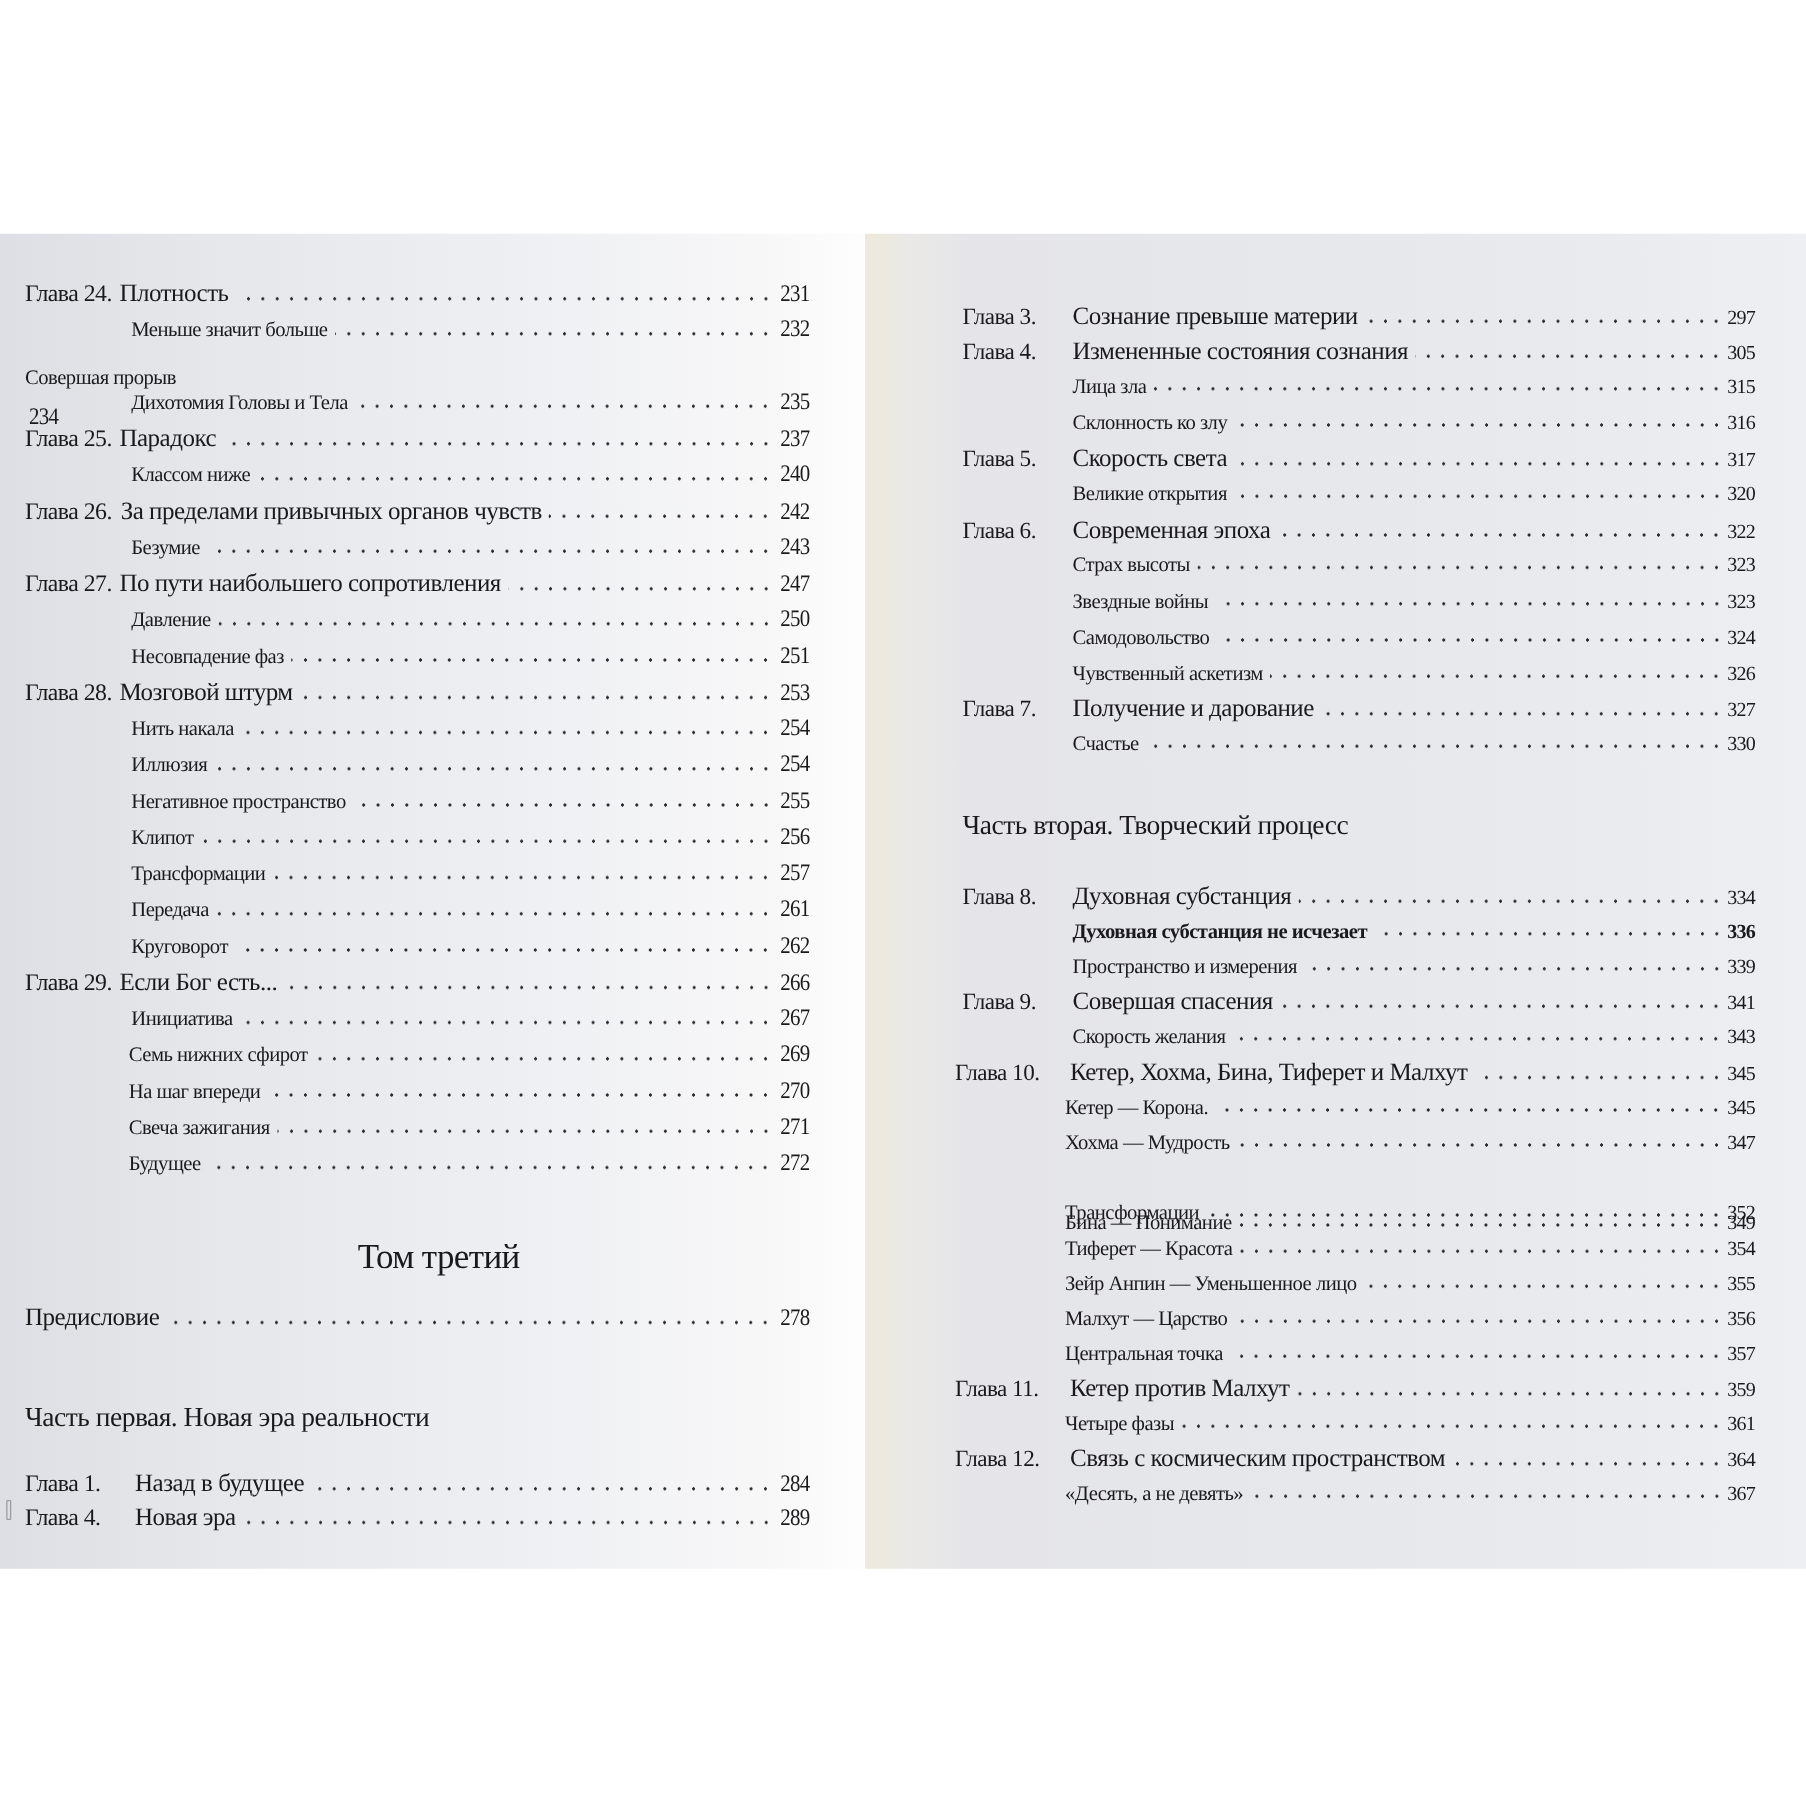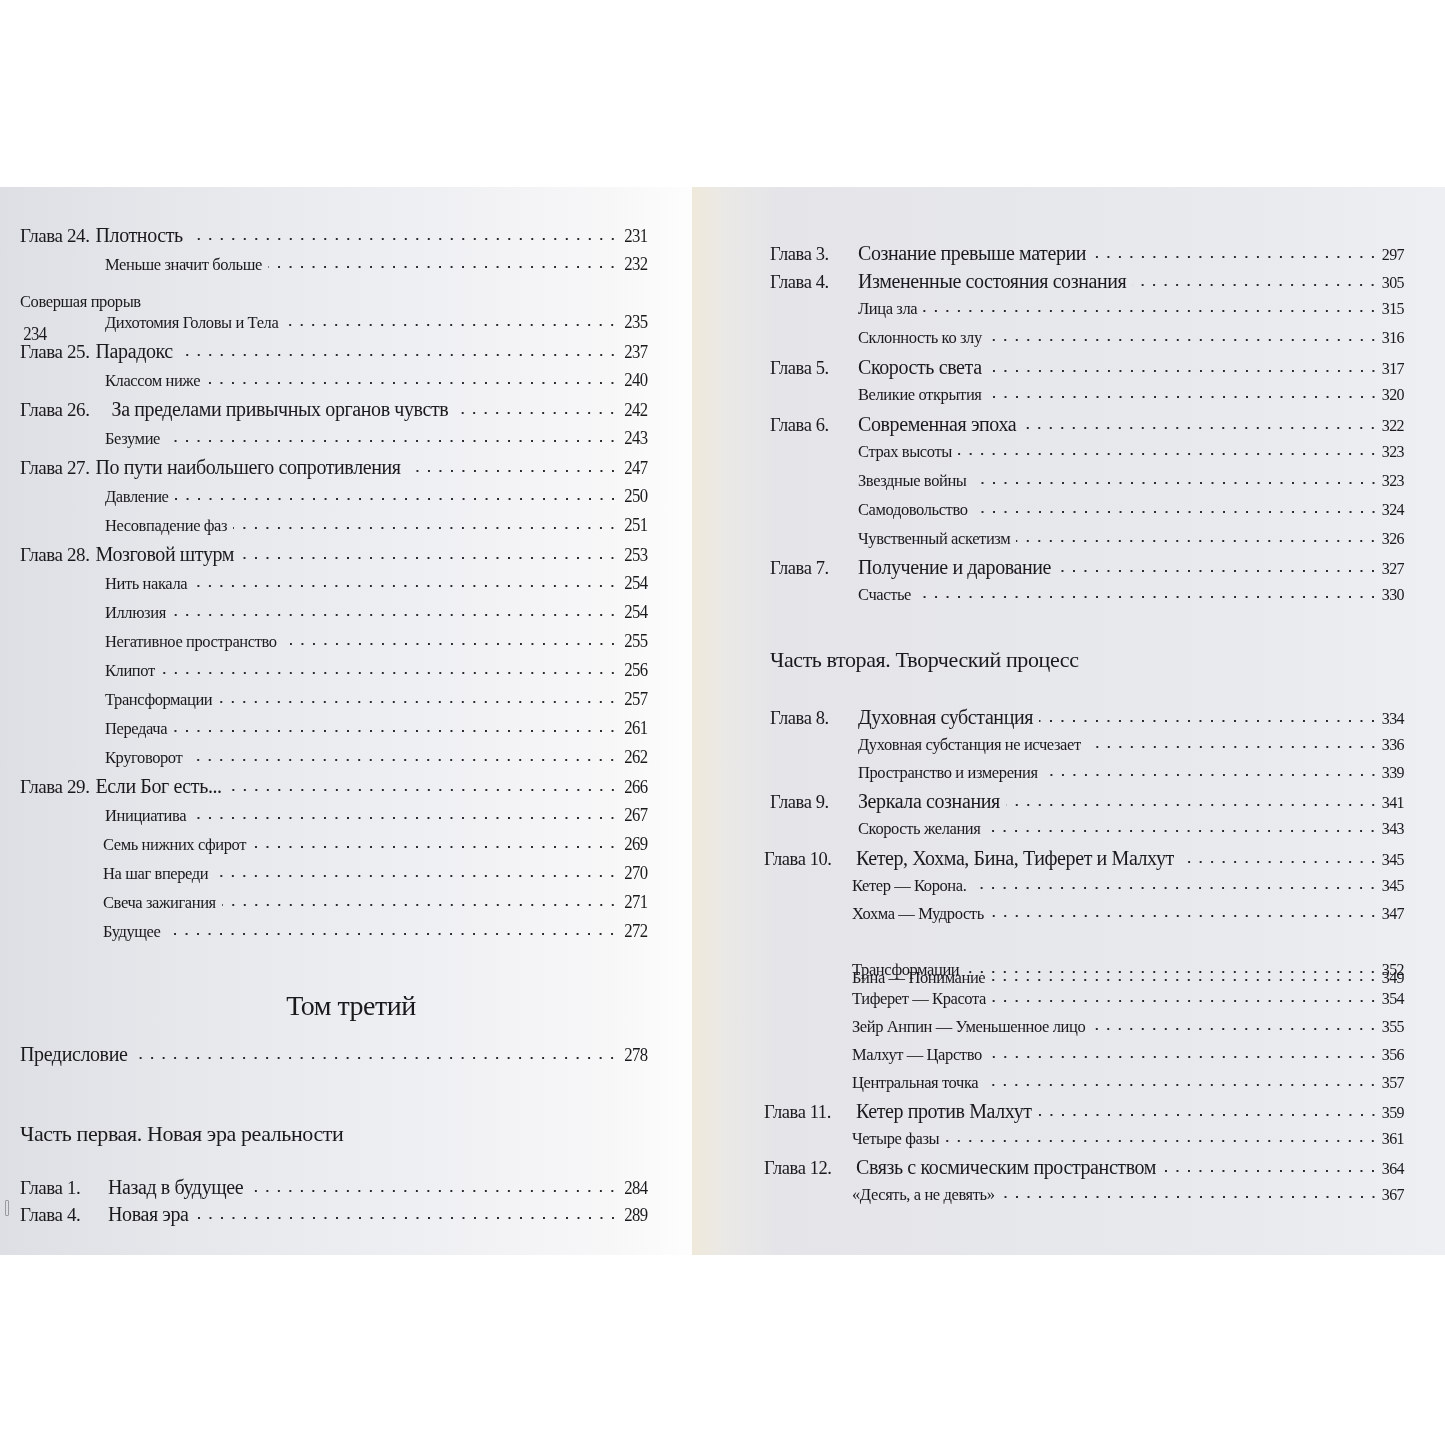--- a/index.html
+++ b/index.html
@@ -149,21 +149,21 @@
     </div>
     <div class="entry sub" style="top:182px;">
       <span class="indent"></span>
       <span class="label">Классом ниже</span>
       <span class="leader"></span>
       <span class="pagenum">240</span>
     </div>
 
     <div class="entry chapter" style="top:211px;">
       <span class="chap-prefix">Глава 26.</span>
-      <span class="label" style="margin-left:22px;">За пределами привычных органов чувств</span>
+      <span class="label" style="margin-left:7px;">За пределами привычных органов чувств</span>
       <span class="leader"></span>
       <span class="pagenum">242</span>
     </div>
     <div class="entry sub" style="top:240px;">
       <span class="indent"></span>
       <span class="label">Безумие</span>
       <span class="leader"></span>
       <span class="pagenum">243</span>
     </div>
 
@@ -381,35 +381,35 @@
     </div>
 
     <div class="heading" style="left:0; top:460px;">Часть вторая. Творческий процесс</div>
 
     <div class="entry chapter" style="top:519px;">
       <span class="chap-prefix">Глава 8.</span>
       <span class="label">Духовная субстанция</span>
       <span class="leader"></span>
       <span class="pagenum">334</span>
     </div>
-    <div class="entry sub" style="top:548px;">
+    <div class="entry sub" style="top:548px;font-weight:bold;">
       <span class="indent"></span>
       <span class="label">Духовная субстанция не исчезает</span>
       <span class="leader"></span>
       <span class="pagenum">336</span>
     </div>
     <div class="entry sub" style="top:576px;">
       <span class="indent"></span>
       <span class="label">Пространство и измерения</span>
       <span class="leader"></span>
       <span class="pagenum">339</span>
     </div>
     <div class="entry chapter" style="top:603px;">
       <span class="chap-prefix">Глава 9.</span>
-      <span class="label">Зеркала сознания</span>
+      <span class="label">Совершая спасения</span>
       <span class="leader"></span>
       <span class="pagenum">341</span>
     </div>
     <div class="entry sub" style="top:632px;">
       <span class="indent"></span>
       <span class="label">Скорость желания</span>
       <span class="leader"></span>
       <span class="pagenum">343</span>
     </div>
     <div class="entry chapter" style="top:660px;">

